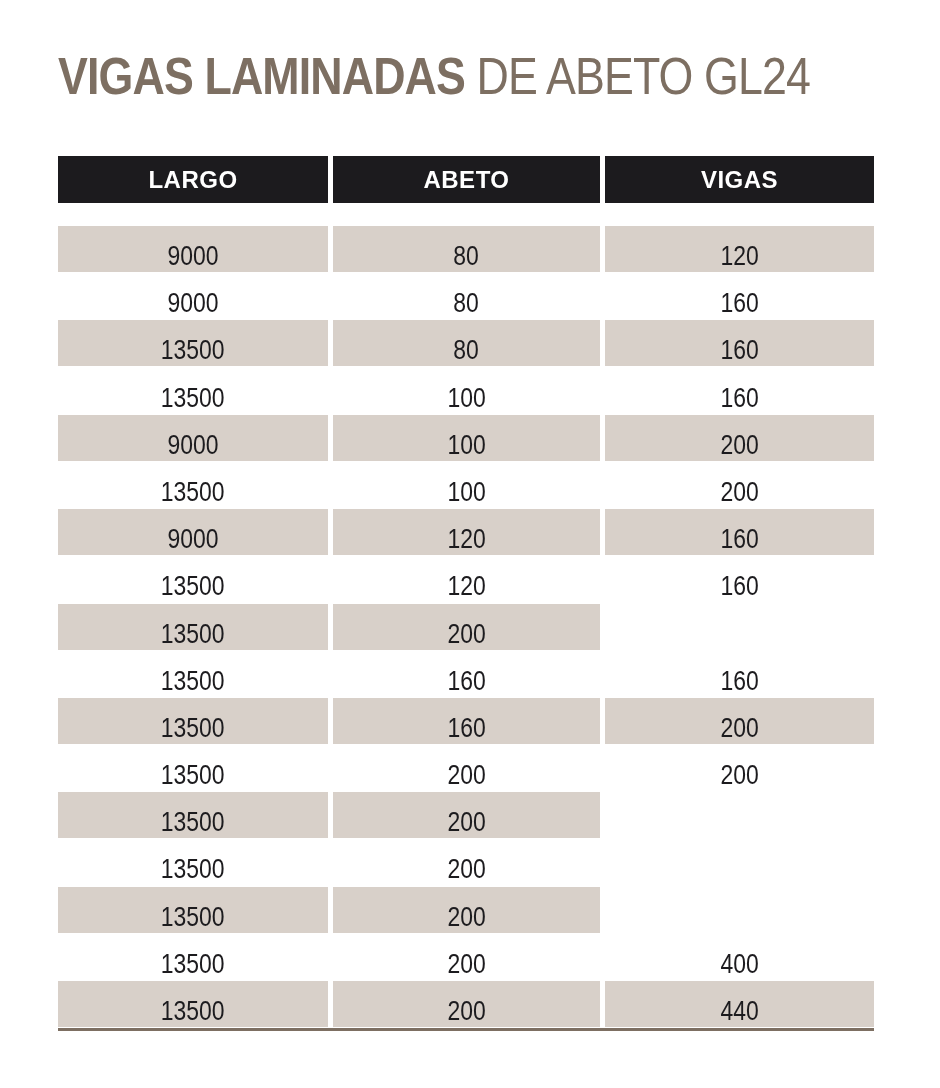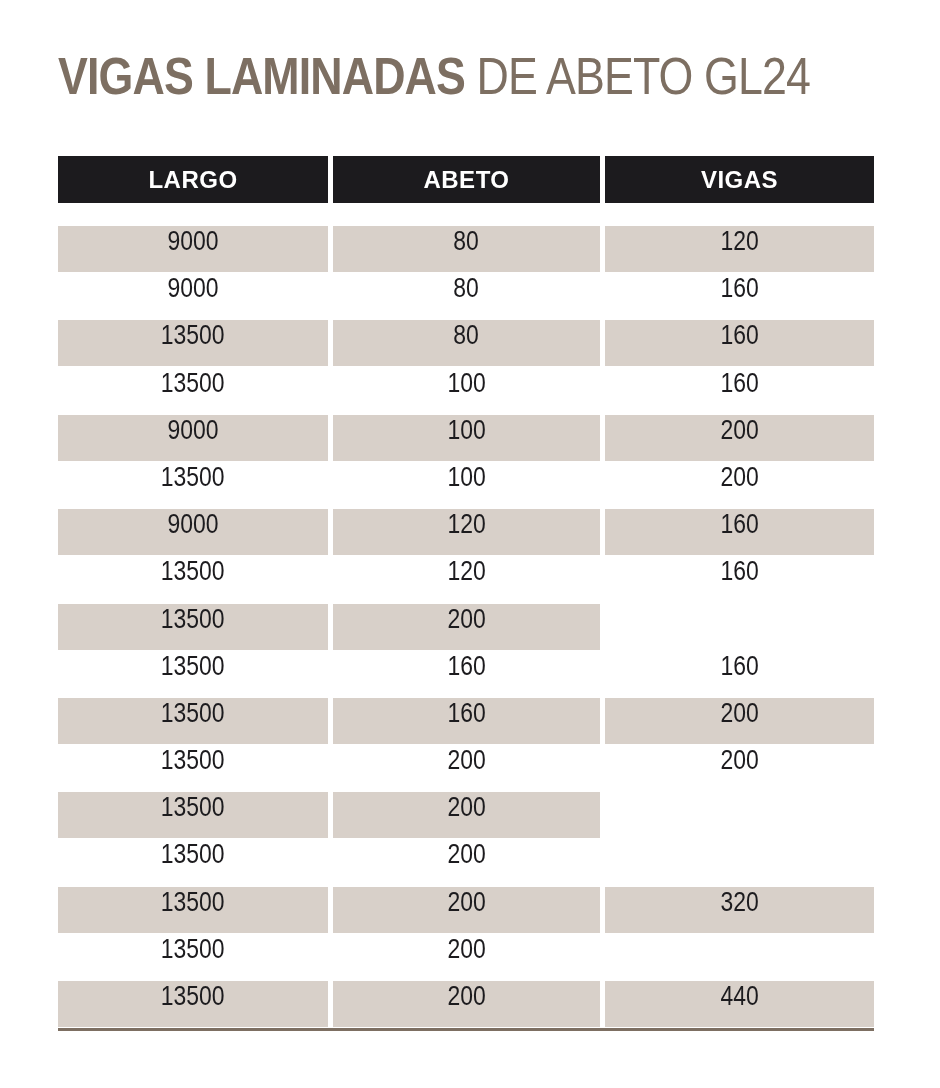--- a/index.html
+++ b/index.html
@@ -15,21 +15,21 @@
   .title .light { font-weight: normal; }
   .table { position: absolute; left: 58px; top: 156px; width: 816px; }
   .hrow, .drow { display: grid; grid-template-columns: 270px 267px 269px; column-gap: 5px; }
   .hrow { height: 47px; margin-bottom: 23px; border-radius: 23px; }
   .hcell {
     background: #1c1b1e; color: #ffffff; font-weight: bold; font-size: 24px;
     display: flex; align-items: center; justify-content: center; letter-spacing: 0.5px;
   }
   .drow { height: 47.2px; }
   .dcell {
-    display: flex; align-items: flex-start; justify-content: center;
+    display: flex; align-items: flex-end; justify-content: center;
     font-size: 27px; color: #1c1b1e;
   }
   .dcell span { display: inline-block; transform: scaleX(0.85); }
   .drow.shaded .dcell { background: #d8d0c9; }
   .drow .dcell { height: 46px; margin-bottom: 1.2px; }
   .bottom-rule { height: 3px; background: #7d6f62; margin-top: 0px; }
 </style>
 </head>
 <body>
 
@@ -189,30 +189,30 @@
           <span>200</span>
         </div>
       </div>
       <div class="drow shaded">
         <div class="dcell">
           <span>13500</span>
         </div>
         <div class="dcell">
           <span>200</span>
         </div>
-        <div class="dcell">
-          <span>320</span>
-        </div>
-      </div>
-      <div class="drow">
-        <div class="dcell">
-          <span>13500</span>
-        </div>
-        <div class="dcell">
-          <span>200</span>
+      </div>
+      <div class="drow">
+        <div class="dcell">
+          <span>13500</span>
+        </div>
+        <div class="dcell">
+          <span>200</span>
+        </div>
+        <div class="dcell">
+          <span>400</span>
         </div>
       </div>
       <div class="drow shaded">
         <div class="dcell">
           <span>13500</span>
         </div>
         <div class="dcell">
           <span>200</span>
         </div>
         <div class="dcell">

